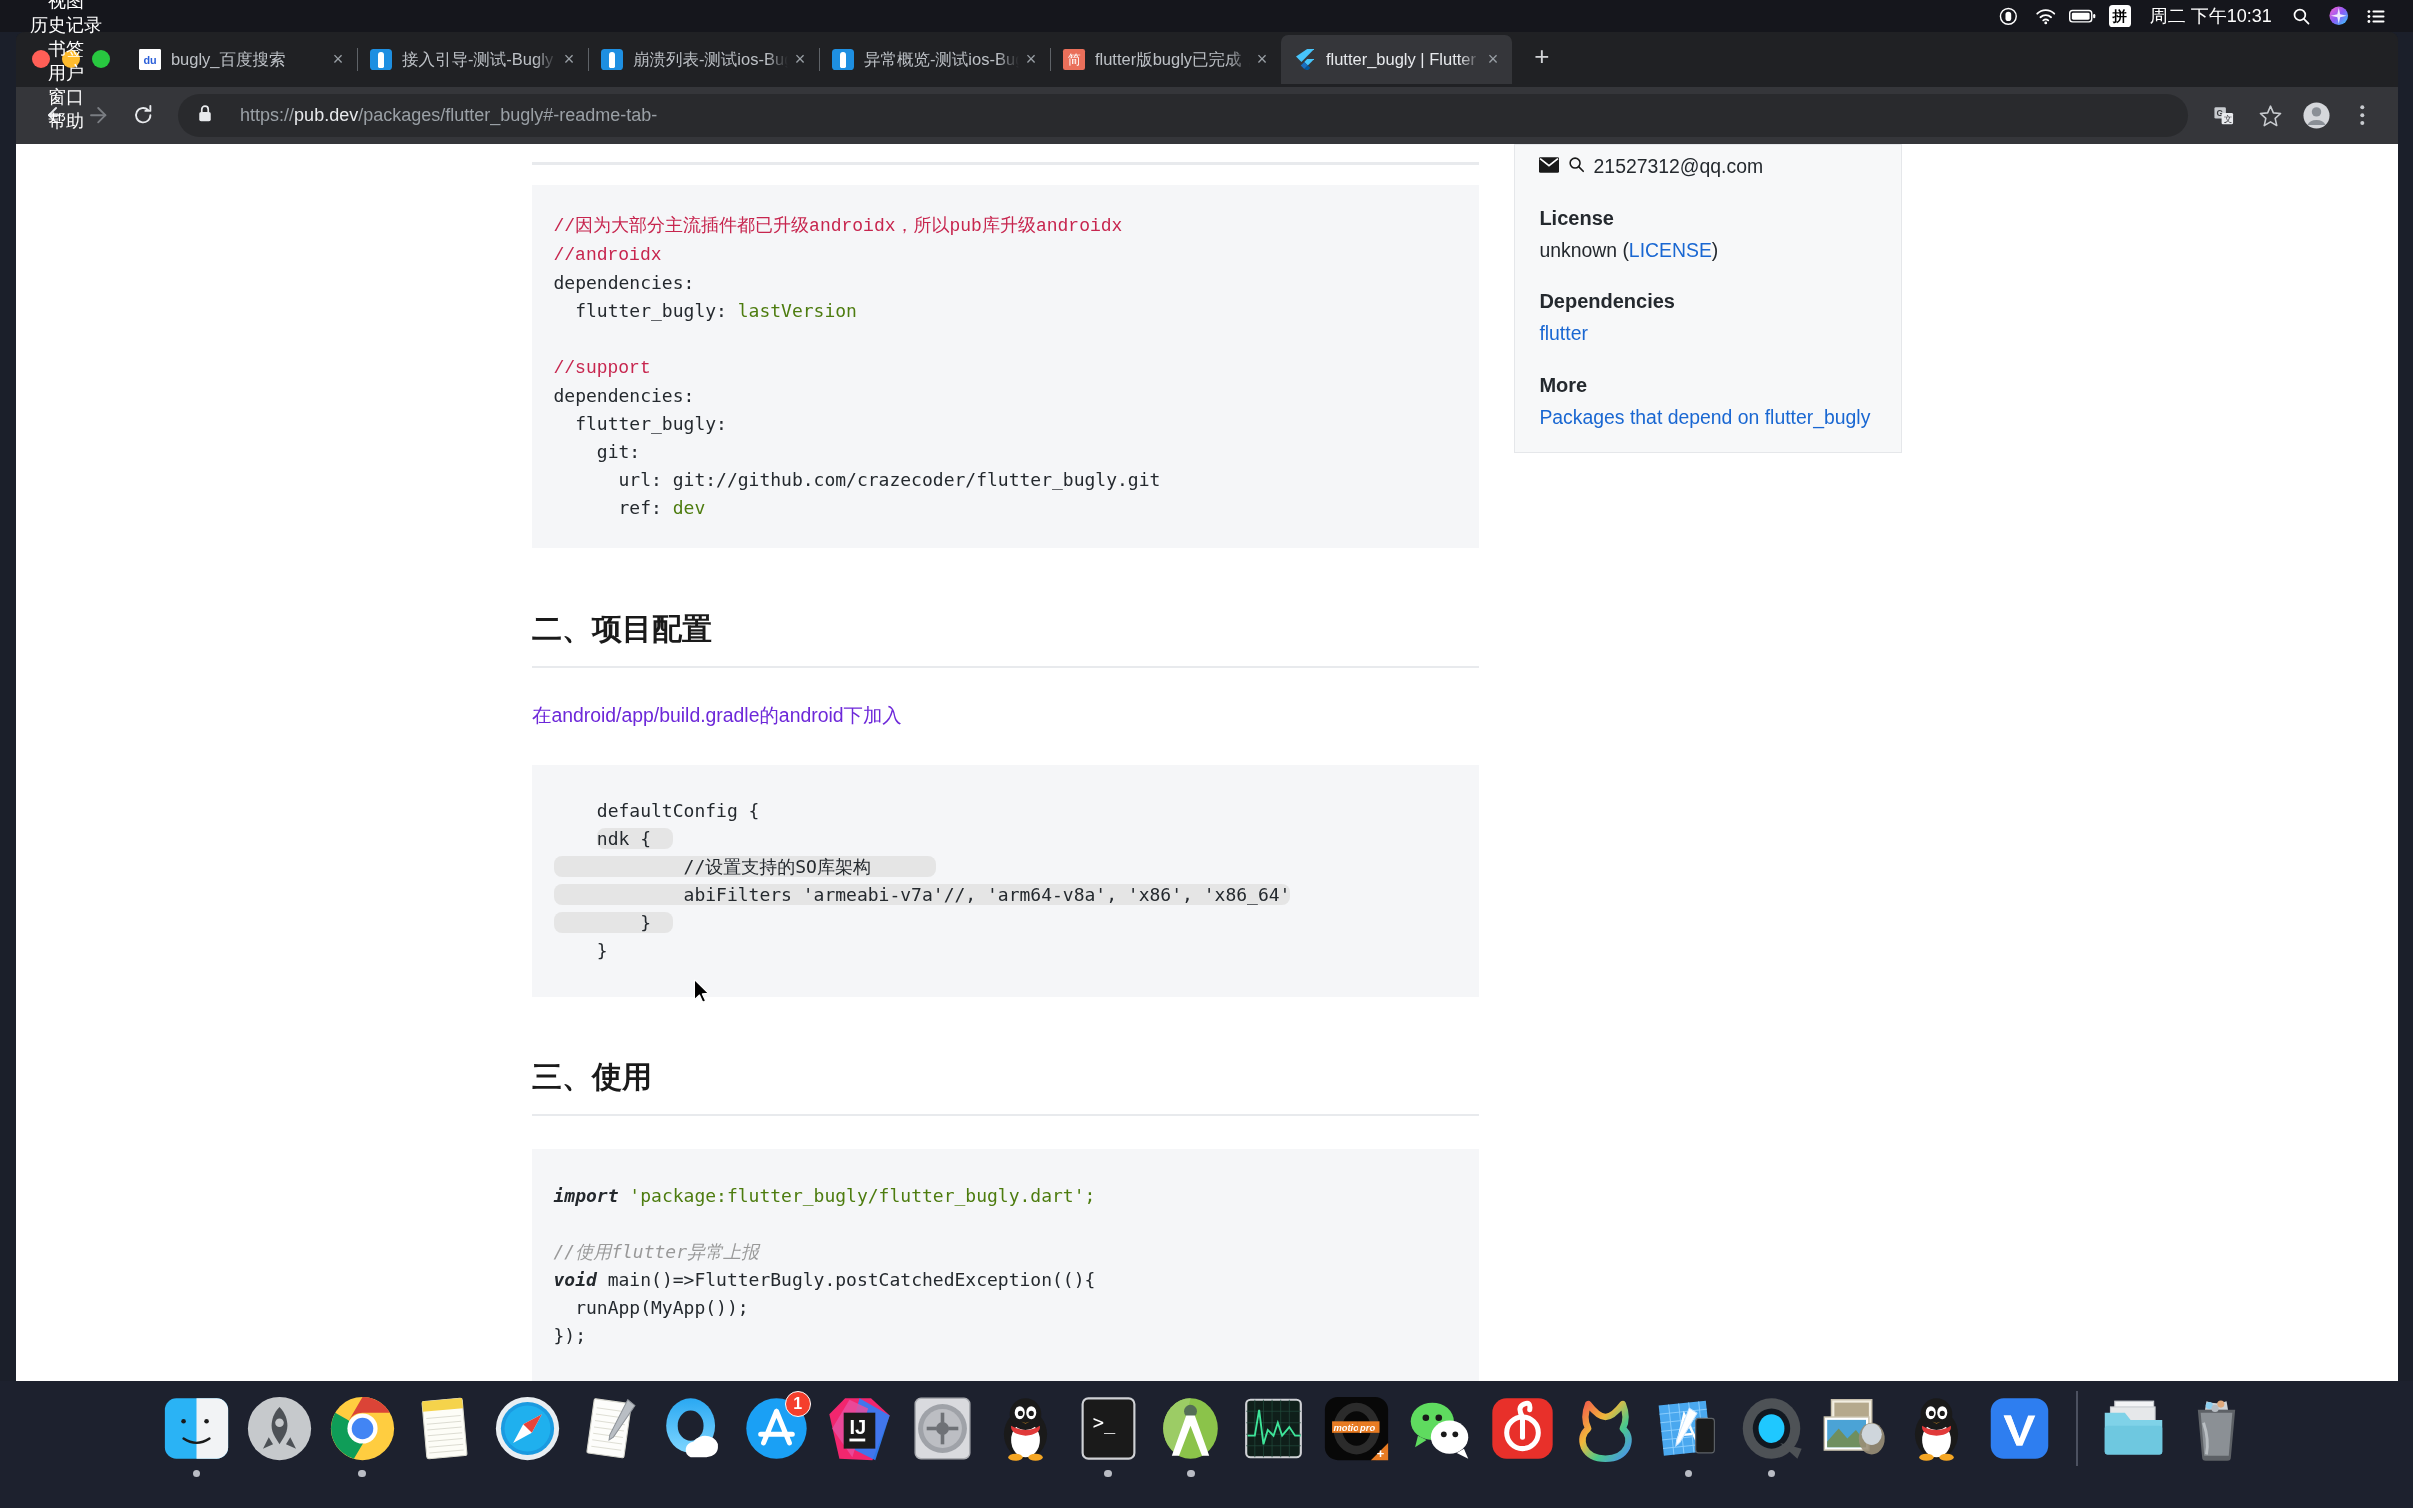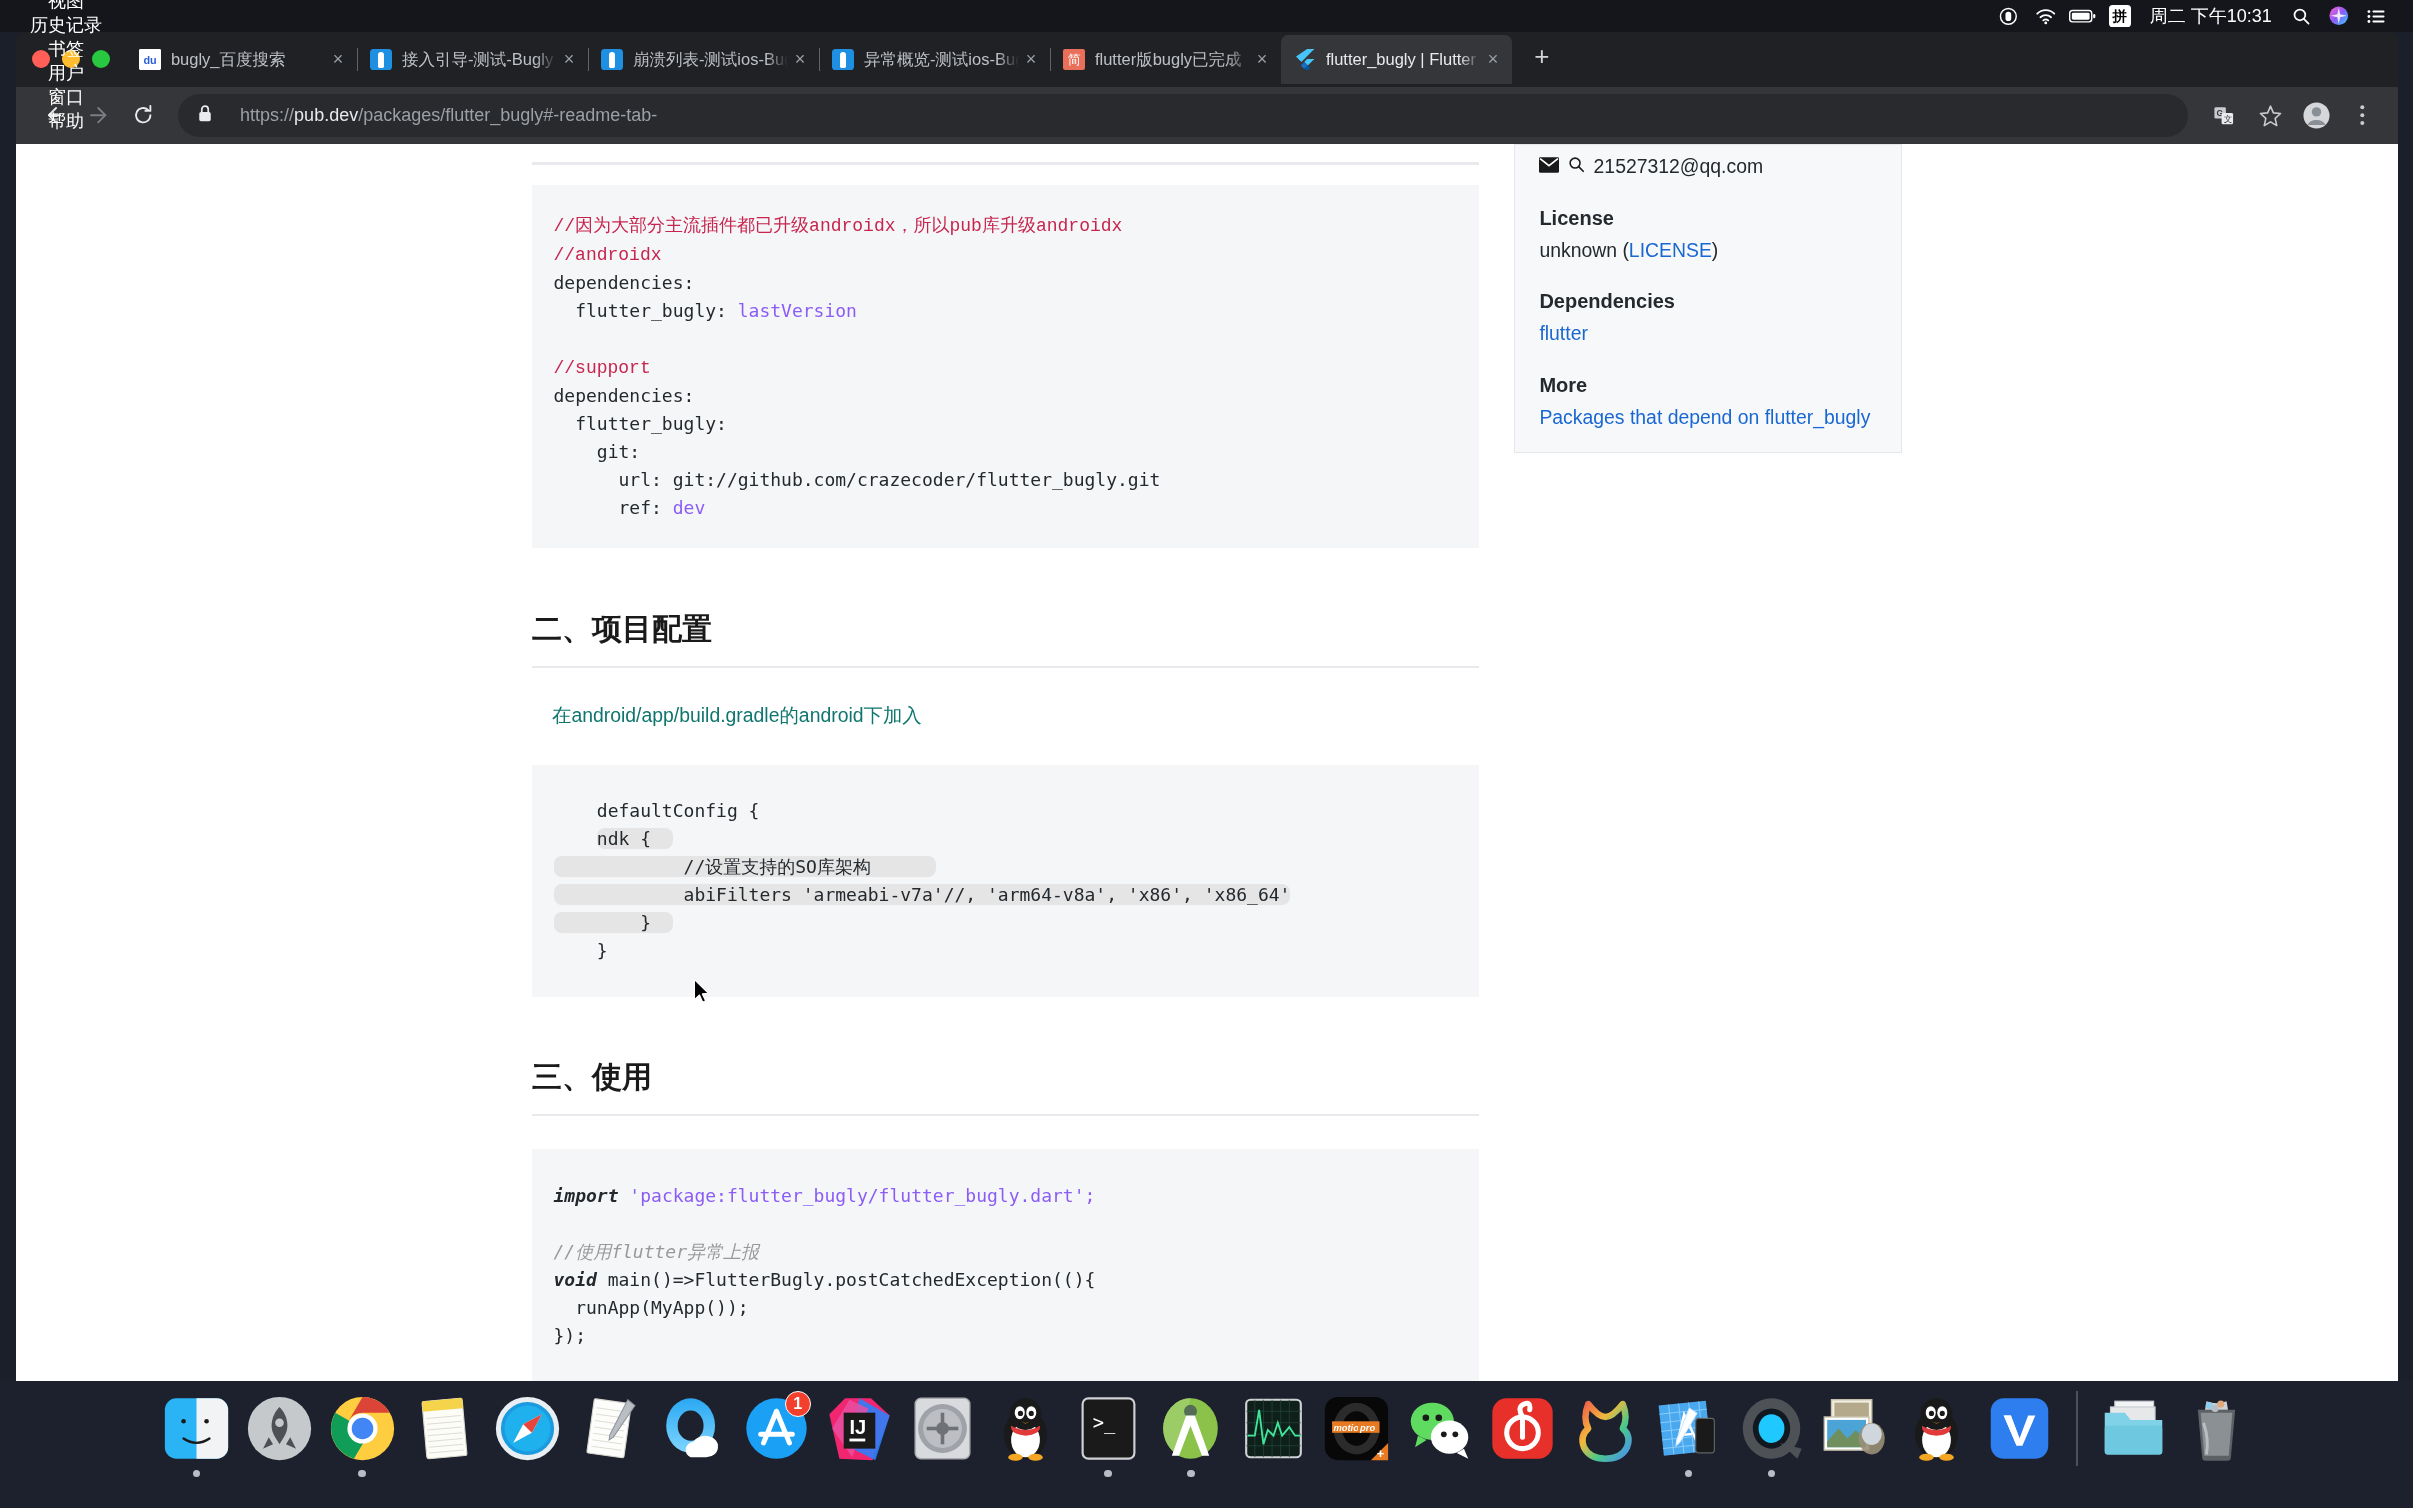--- a/index.html
+++ b/index.html
@@ -110,30 +110,30 @@
     font-family: "DejaVu Sans Mono", monospace;
     font-size: 18px;
     line-height: 28px;
     color: #24292e;
     overflow: hidden;
     white-space: pre;
     margin: 0;
   }
   pre.code .cmt { color: #c7254e; font-family: Liberation Mono, monospace; }
   pre.code .cmt-gray { color: #999; font-style: italic; }
-  pre.code .str { color: #8b5cf6; }
+  pre.code .str { color: #4d7c0f; }
   pre.code .kw { font-weight: bold; color: #24292e; font-style: italic; }
   pre.code .sel { background: #e5e5e5; border-radius: 8px; }
 
   h2.sec {
     font-size: 30px; font-weight: bold; color: #1a1a1a;
     padding-bottom: 16px; border-bottom: 2.2px solid #e8eaed;
     margin: 0;
   }
-  p.para { font-size: 19.4px; color: #0f766e; line-height: 1.6; margin-left: 20px; }
+  p.para { font-size: 19.4px; color: #6d28d9; line-height: 1.6; }
 
   
   .side-card {
     position:absolute; left: 1498px; top: 0px; width: 388px;
     background: #f7f8f9; border: 1.4px solid #e5e7ea;
     padding: 0 24.4px 20px 24.4px;
     font-size: 19.4px; color: #24292e; line-height: 1.5;
   }
   .side-card .row-email { display:flex; align-items:center; gap: 8.6px; padding-top: 7.2px; }
   .side-h { font-weight: bold; font-size: 20px; margin-top: 21.5px; }

